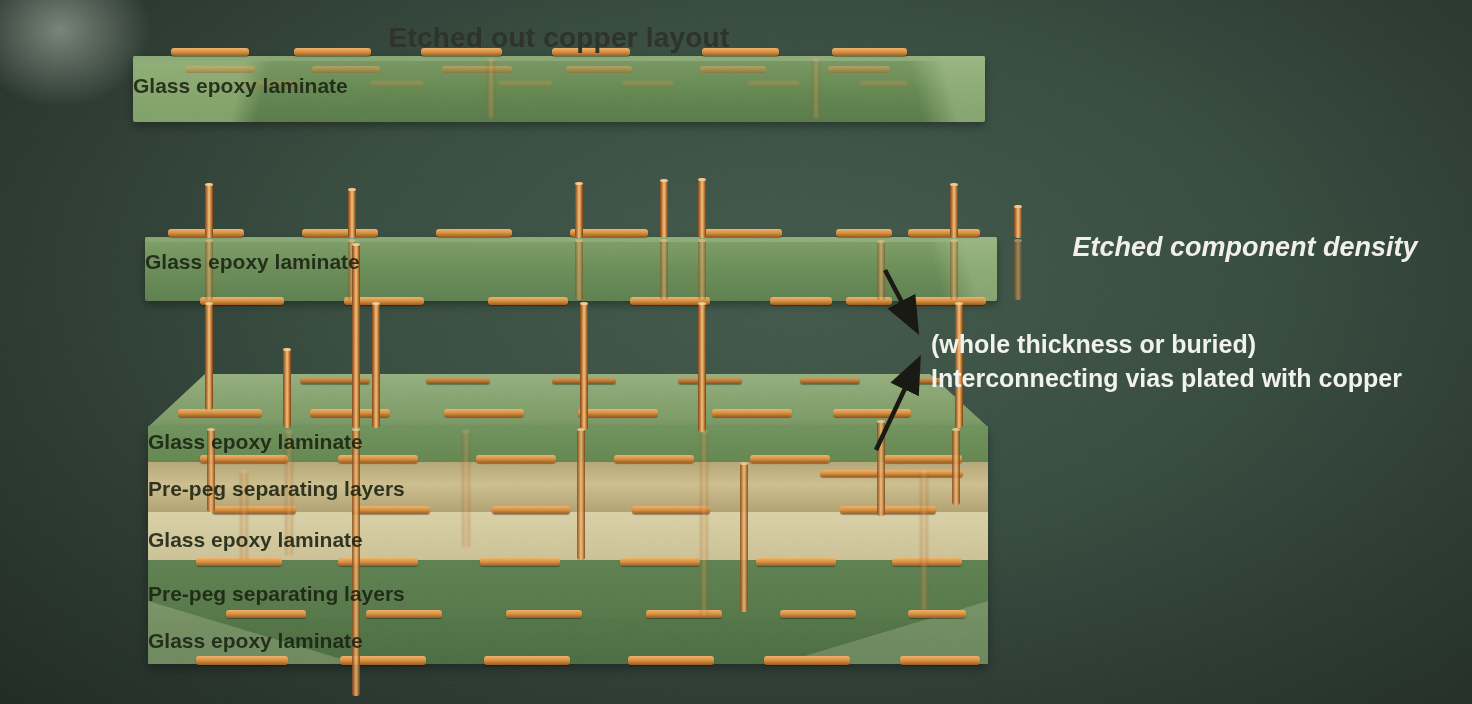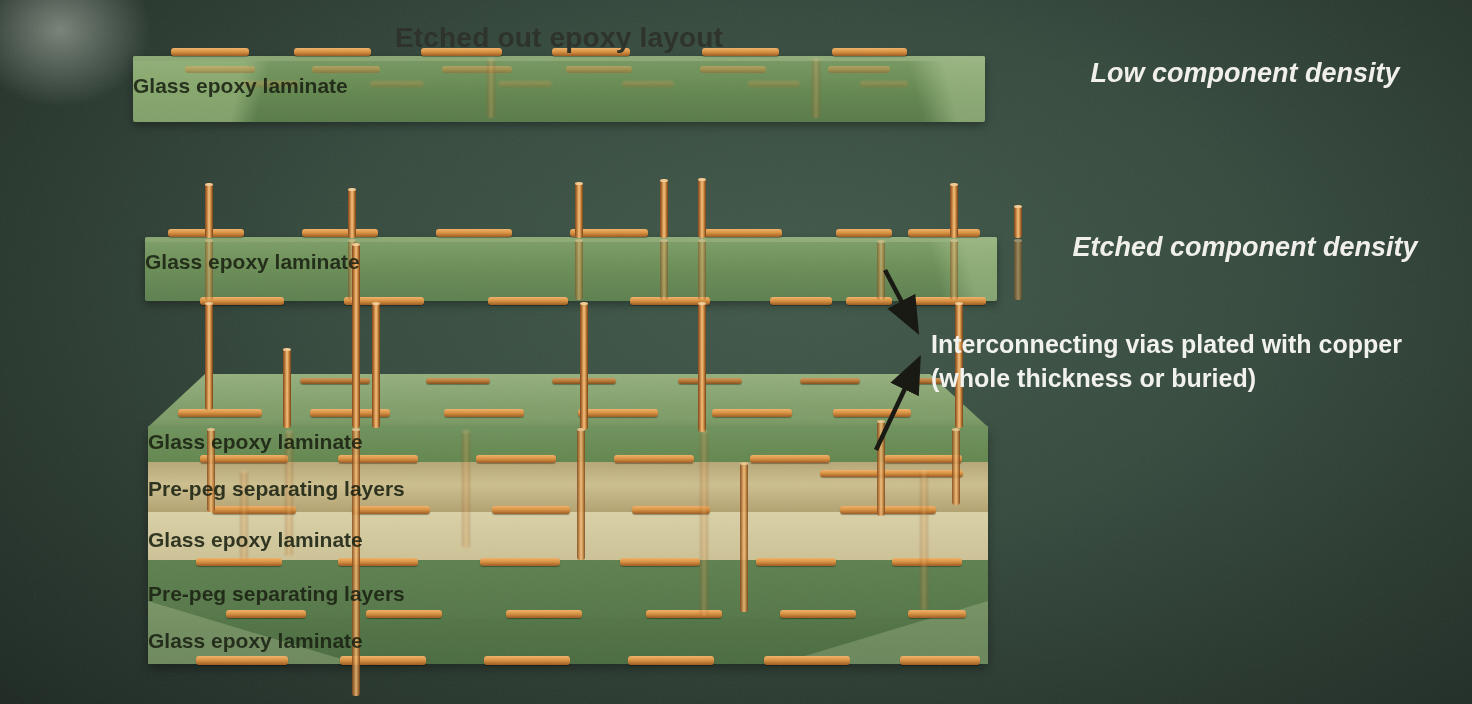--- a/index.html
+++ b/index.html
@@ -73,36 +73,35 @@
     font-size:25px;font-weight:bold;color:#f3f3ef;line-height:34px;}
   .arrows{position:absolute;left:0;top:0;z-index:5;pointer-events:none;}
   .grain{position:absolute;inset:0;z-index:6;opacity:.06;pointer-events:none;filter:url(#grain);}
 </style>
 </head>
 <body>
 
 <div class="stage" id="stage">
   <div class="glare"></div>
 
-  <div class="etched-label">Etched out epoxy layout</div>
+  <div class="etched-label">Etched out copper layout</div>
   <div class="board single"></div>
   <div class="board-label" style="left:133px;top:74px;width:852px;">Glass epoxy laminate</div>
   <div class="caption" style="top:52px;">
-    <div class="subheading">Low component density</div>
   </div>
 
   <div class="board double"></div>
   <div class="board-label" style="left:145px;top:250px;width:852px;">Glass epoxy laminate</div>
   <div class="caption" style="top:226px;">
     <div class="subheading">Etched component density</div>
   </div>
 
   <div class="vias-note">
+    <div>(whole thickness or buried)</div>
     <div>Interconnecting vias plated with copper</div>
-    <div>(whole thickness or buried)</div>
   </div>
   <svg class="arrows" width="1472" height="704">
     <defs>
       <marker id="ah" markerWidth="10" markerHeight="9" refX="7" refY="3.5" orient="auto">
         <polygon points="0 0, 8.5 3.5, 0 7" fill="#15150f"></polygon>
       </marker>
     </defs>
     <line x1="885" y1="270" x2="916" y2="329" stroke="#15150f" stroke-width="4.5" marker-end="url(#ah)"></line>
     <line x1="876" y1="450" x2="918" y2="361" stroke="#15150f" stroke-width="4.5" marker-end="url(#ah)"></line>
   </svg>

